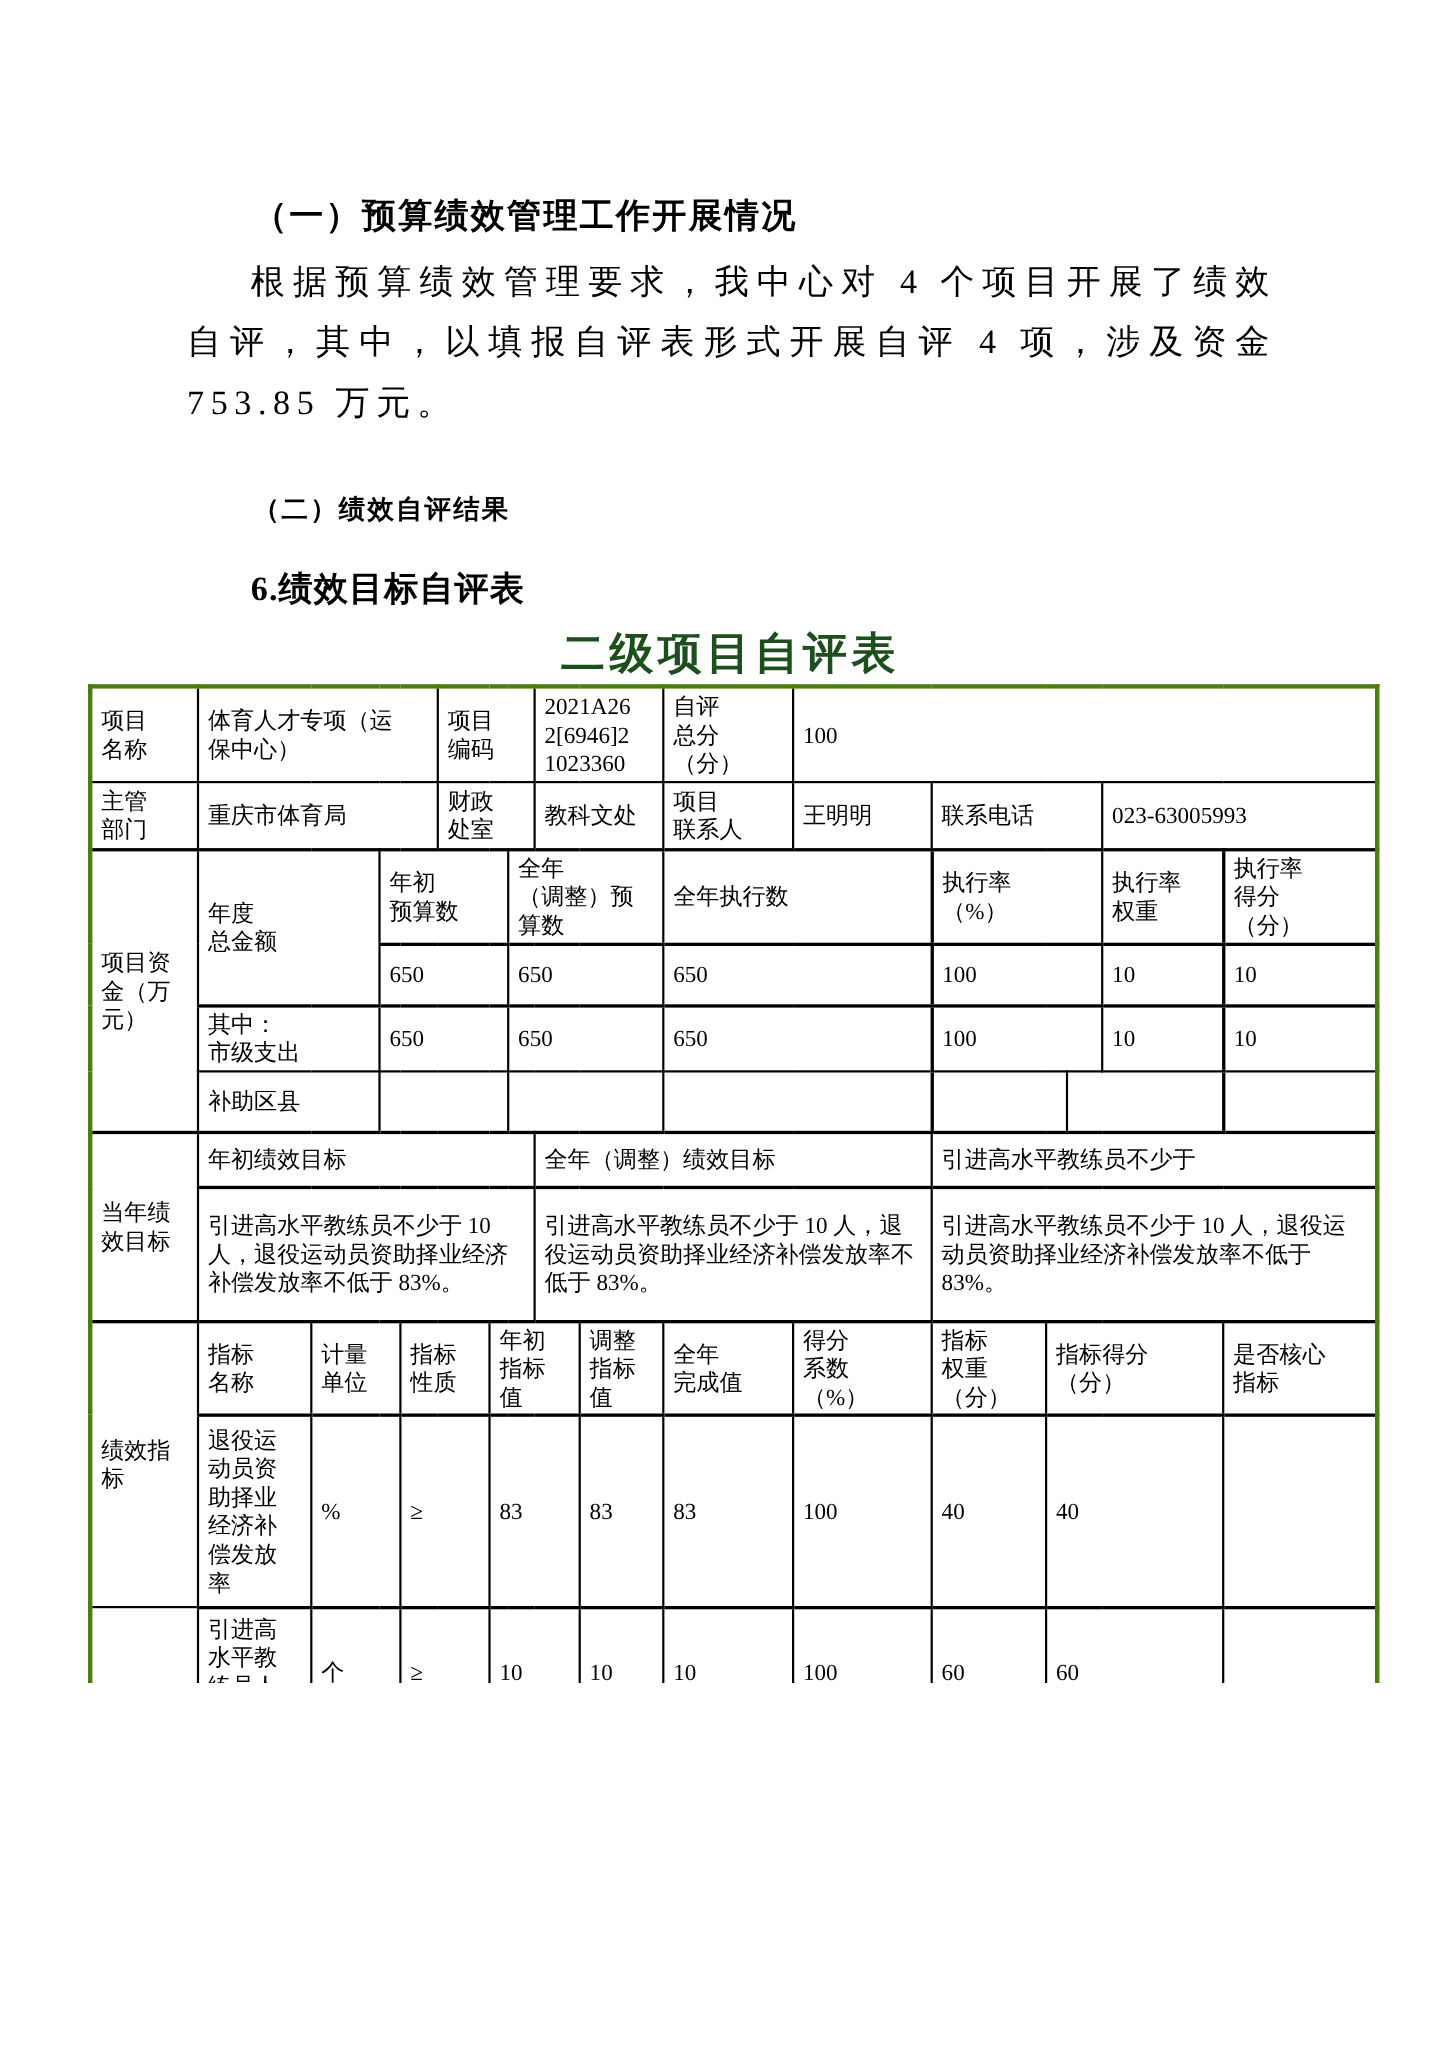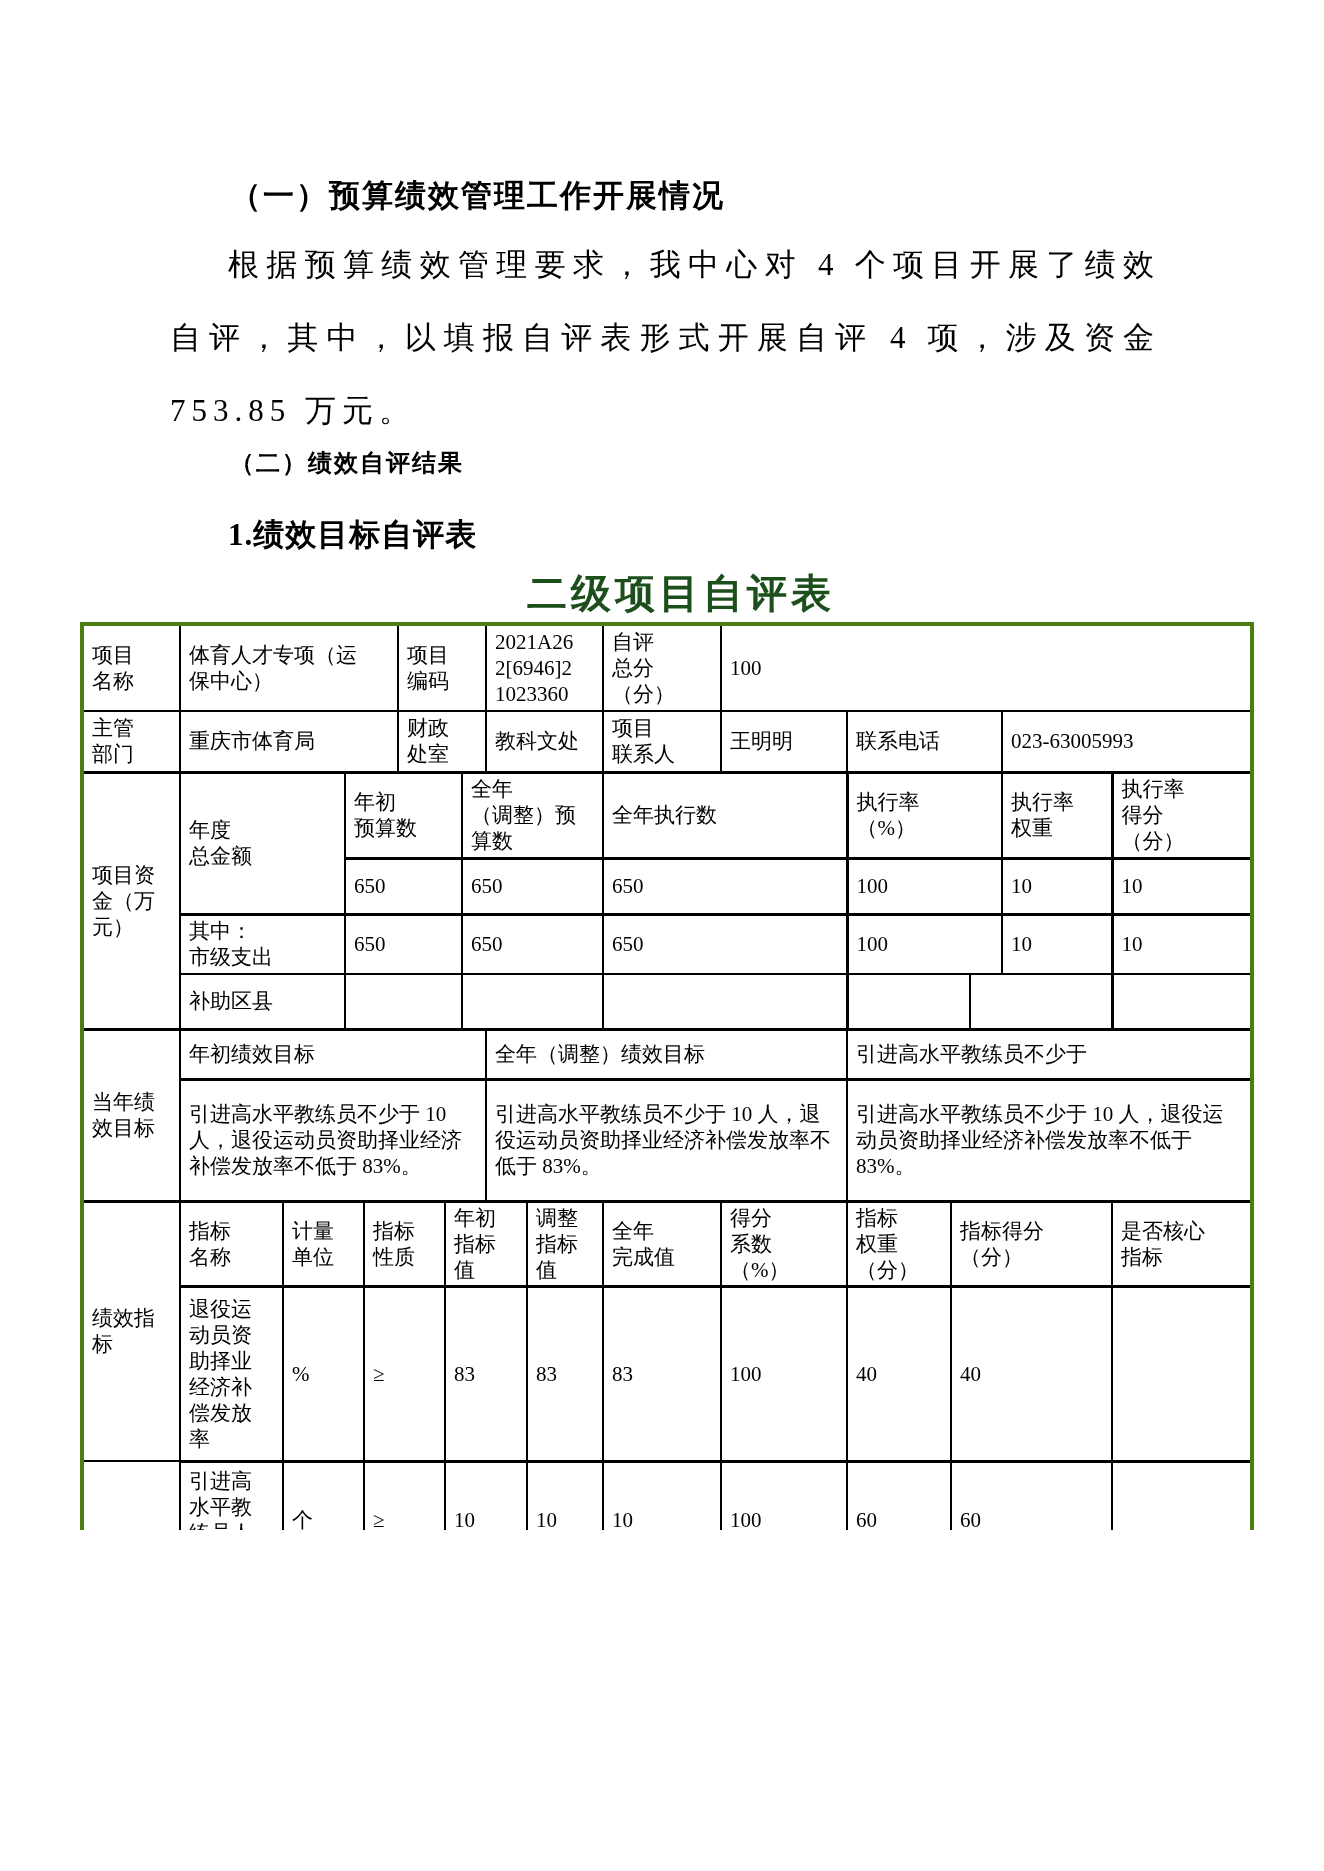--- a/index.html
+++ b/index.html
@@ -8,28 +8,28 @@
     width:1324px; height:1530px;
     background:#ffffff;
     font-family:"Liberation Serif","DejaVu Serif",serif;
     color:#000;
     overflow:hidden;
   }
   .abs { position:absolute; }
   .h1 { left:230px; top:175px; font-size:31px; font-weight:bold; letter-spacing:2px; }
   .para {
     left:170px; top:228px; width:990px;
-    font-size:31px; line-height:73px; letter-spacing:6px;
+    font-size:31px; line-height:55px; letter-spacing:6px;
     text-align:justify; text-indent:58px;
   }
   .h2 { left:230px; top:447px; font-size:24px; font-weight:bold; letter-spacing:2px; }
   .h3 { left:228px; top:514px; font-size:31px; font-weight:bold; letter-spacing:1px; }
   .h4 { left:228px; top:1652px; font-size:31px; font-weight:bold; letter-spacing:1px; }
   .tbl-title {
-    left:96px; top:566px; width:1170px;
+    left:79px; top:566px; width:1170px;
     font-size:40px; font-weight:bold; letter-spacing:4px;
     text-align:center; color:#1c4f1c;
   }
   .tblwrap { left:80px; top:622px; width:1170px; }
   table.doc {
     border-collapse:collapse; table-layout:fixed; width:1170px;
     border:4px solid #4d7c0f;
   }
   table.doc td {
     border:2px solid #000;
@@ -53,21 +53,21 @@
 <body>
 
 <div id="page">
 
   <div class="abs h1">（一）预算绩效管理工作开展情况</div>
 
   <div class="abs para">根据预算绩效管理要求，我中心对 4 个项目开展了绩效自评，其中，以填报自评表形式开展自评 4 项，涉及资金 753.85 万元。</div>
 
   <div class="abs h2">（二）绩效自评结果</div>
 
-  <div class="abs h3">1.绩效目标自评表</div>
+  <div class="abs h3">6.绩效目标自评表</div>
 
   <div class="abs tbl-title">二级项目自评表</div>
 
   <div class="abs tblwrap">
     <table class="doc">
       <colgroup>
         <col style="width:98px">
           <col style="width:103px">
           <col style="width:62px">
           <col style="width:19px">

